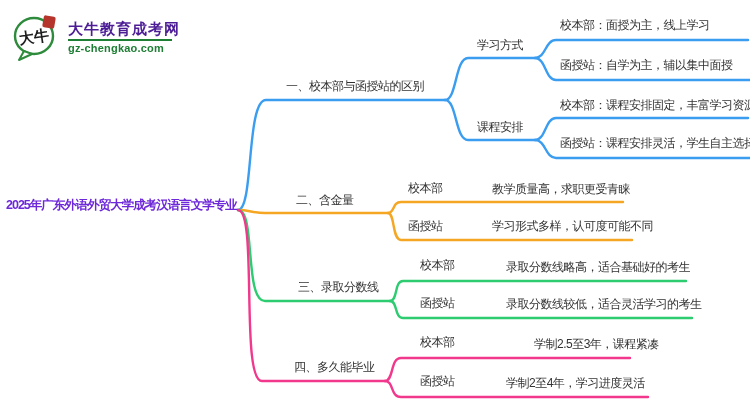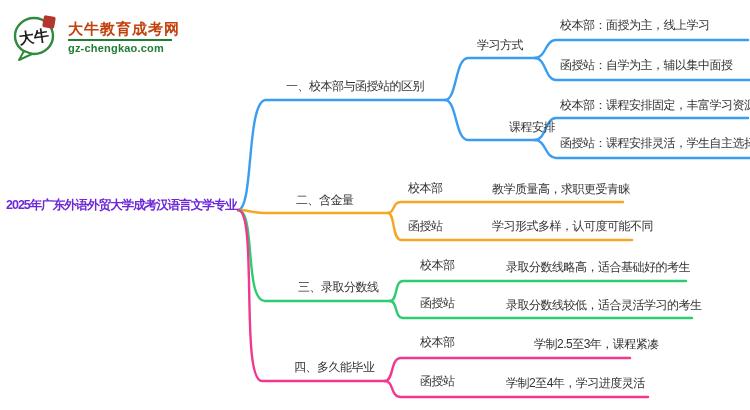--- a/index.html
+++ b/index.html
@@ -59,49 +59,49 @@
       <path d="M385,381 C394,381 390,397 401,397 L648,397"></path>
     </g>
   </svg>
 
   <div class="label root-label" style="left:6px;top:197px;">2025年广东外语外贸大学成考汉语言文学专业</div>
 
   <div class="label b-title" style="left:286px;top:78px;">一、校本部与函授站的区别</div>
   <div class="label" style="left:477px;top:37px;">学习方式</div>
   <div class="label" style="left:560px;top:57px;">函授站：自学为主，辅以集中面授</div>
   <div class="label" style="left:560px;top:17px;">校本部：面授为主，线上学习</div>
-  <div class="label" style="left:477px;top:119px;margin-left:32px;">课程安排</div>
+  <div class="label" style="left:477px;top:119px;">课程安排</div>
   <div class="label" style="left:560px;top:97px;">校本部：课程安排固定，丰富学习资源</div>
   <div class="label" style="left:560px;top:135px;">函授站：课程安排灵活，学生自主选择</div>
 
   <div class="label b-title" style="left:296px;top:192px;">二、含金量</div>
   <div class="label" style="left:408px;top:180px;">校本部</div>
   <div class="label" style="left:492px;top:181px;">教学质量高，求职更受青睐</div>
   <div class="label" style="left:408px;top:218px;">函授站</div>
   <div class="label" style="left:492px;top:219px;font-family:Liberation Mono, monospace;">学习形式多样，认可度可能不同</div>
 
   <div class="label b-title" style="left:298px;top:279px;">三、录取分数线</div>
   <div class="label" style="left:420px;top:257px;">校本部</div>
   <div class="label" style="left:506px;top:259px;">录取分数线略高，适合基础好的考生</div>
   <div class="label" style="left:420px;top:295px;">函授站</div>
-  <div class="label" style="left:506px;top:297px;">录取分数线较低，适合灵活学习的考生</div>
+  <div class="label" style="left:506px;top:297px;font-family:Liberation Mono, monospace;">录取分数线较低，适合灵活学习的考生</div>
 
   <div class="label b-title" style="left:294px;top:359px;">四、多久能毕业</div>
   <div class="label" style="left:420px;top:334px;">校本部</div>
   <div class="label" style="left:506px;top:336px;margin-left:28px;">学制2.5至3年，课程紧凑</div>
   <div class="label" style="left:420px;top:373px;">函授站</div>
   <div class="label" style="left:506px;top:375px;">学制2至4年，学习进度灵活</div>
 
   <div class="logo">
     <svg class="logo-badge" viewBox="0 0 48 48">
       <ellipse cx="22" cy="23" rx="19" ry="18" fill="#ffffff" stroke="#2E8B3C" stroke-width="2.4"></ellipse>
       <path d="M12,38 L7,47 L20,41 Z" fill="#ffffff" stroke="#2E8B3C" stroke-width="2" stroke-linejoin="round"></path>
       <rect x="31" y="3" width="12" height="12" rx="2" transform="rotate(10 37 9)" fill="#B5342C"></rect>
       <text x="22" y="29" font-size="15" font-weight="bold" fill="#1c1c1c" text-anchor="middle" transform="rotate(-8 22 24)">大牛</text>
     </svg>
     <div class="logo-textwrap">
-      <div class="logo-name" style="color: #c2410c;">大牛教育成考网</div>
+      <div class="logo-name" style="color: #4c1d95;">大牛教育成考网</div>
       <div class="logo-divider" style="background-color: rgb(30, 126, 52);"></div>
       <div class="logo-url" style="color: rgb(30, 126, 52);">gz-chengkao.com</div>
     </div>
   </div>
 
 </div>
 
 </body></html>

